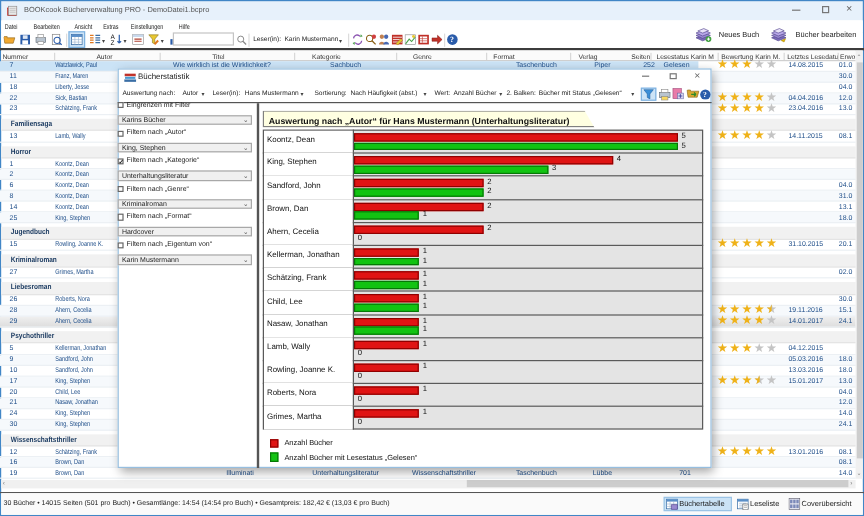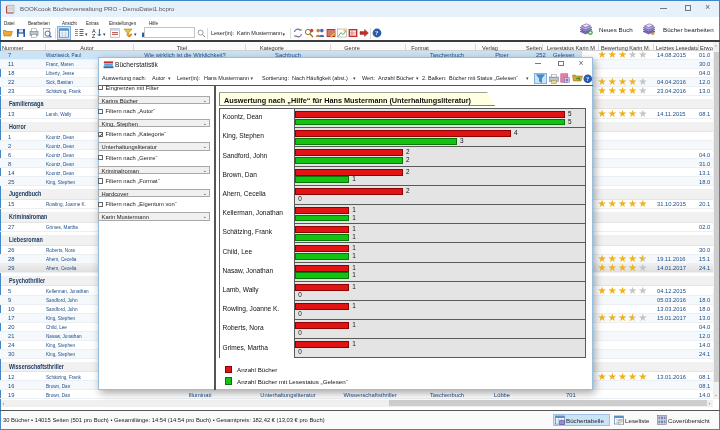--- a/index.html
+++ b/index.html
@@ -527,21 +527,21 @@
     <span>Hardcover</span>
     <i>⌄</i>
   </div>
 <div class="cb" style="left:98.2px;top:201.7px"></div>
 <div class="fl" style="left:105.5px;top:201.1px">Filtern nach „Eigentum von“</div>
 <div class="dd" style="left:97.6px;top:212.1px">
     <span>Karin Mustermann</span>
     <i>⌄</i>
   </div>
 <div class="abs" style="left:218.5px;top:92.3px;width:277px;height:14.2px;background:#ffffe1;border:1px solid #808080;box-sizing:border-box;clip-path:polygon(0 0,97% 0,100% 100%,0 100%)"></div>
-<div class="abs" style="left:224px;top:95.6px;font-size:7.3px;font-weight:bold;color:#111;white-space:nowrap">Auswertung nach „Hilfe“ für Hans Mustermann (Unterhaltungsliteratur)</div>
+<div class="abs" style="left:224px;top:95.6px;font-size:7.3px;font-weight:bold;color:#111;white-space:nowrap">Auswertung nach „Autor“ für Hans Mustermann (Unterhaltungsliteratur)</div>
 <div class="abs" style="left:218.5px;top:108.0px;width:367.0px;height:249.6px;border:1px solid #5a5a5a;box-sizing:border-box;background:#e4e4e4"></div>
 <div class="abs" style="left:219.5px;top:109.0px;width:74.7px;height:18.2px;background:#fff"></div>
 <div class="cl" style="left:222.5px;top:114.2px">Koontz, Dean</div>
 <div class="abs" style="left:218.5px;top:127.2px;width:367.0px;height:1px;background:#5a5a5a"></div>
 <div class="abs" style="left:294.2px;top:108.0px;width:1px;height:19.2px;background:#5a5a5a"></div>
 <div class="abs" style="left:295.2px;top:111.0px;width:269.8px;height:7.0px;background:#e01414;border:1px solid #8f0000;box-sizing:border-box"></div>
 <div class="cv" style="left:568.0px;top:111.0px">5</div>
 <div class="abs" style="left:295.2px;top:118.8px;width:269.8px;height:6.6px;background:#12c312;border:1px solid #067806;box-sizing:border-box"></div>
 <div class="cv" style="left:568.0px;top:118.8px">5</div>
 <div class="abs" style="left:219.5px;top:127.2px;width:74.7px;height:19.2px;background:#fff"></div>

